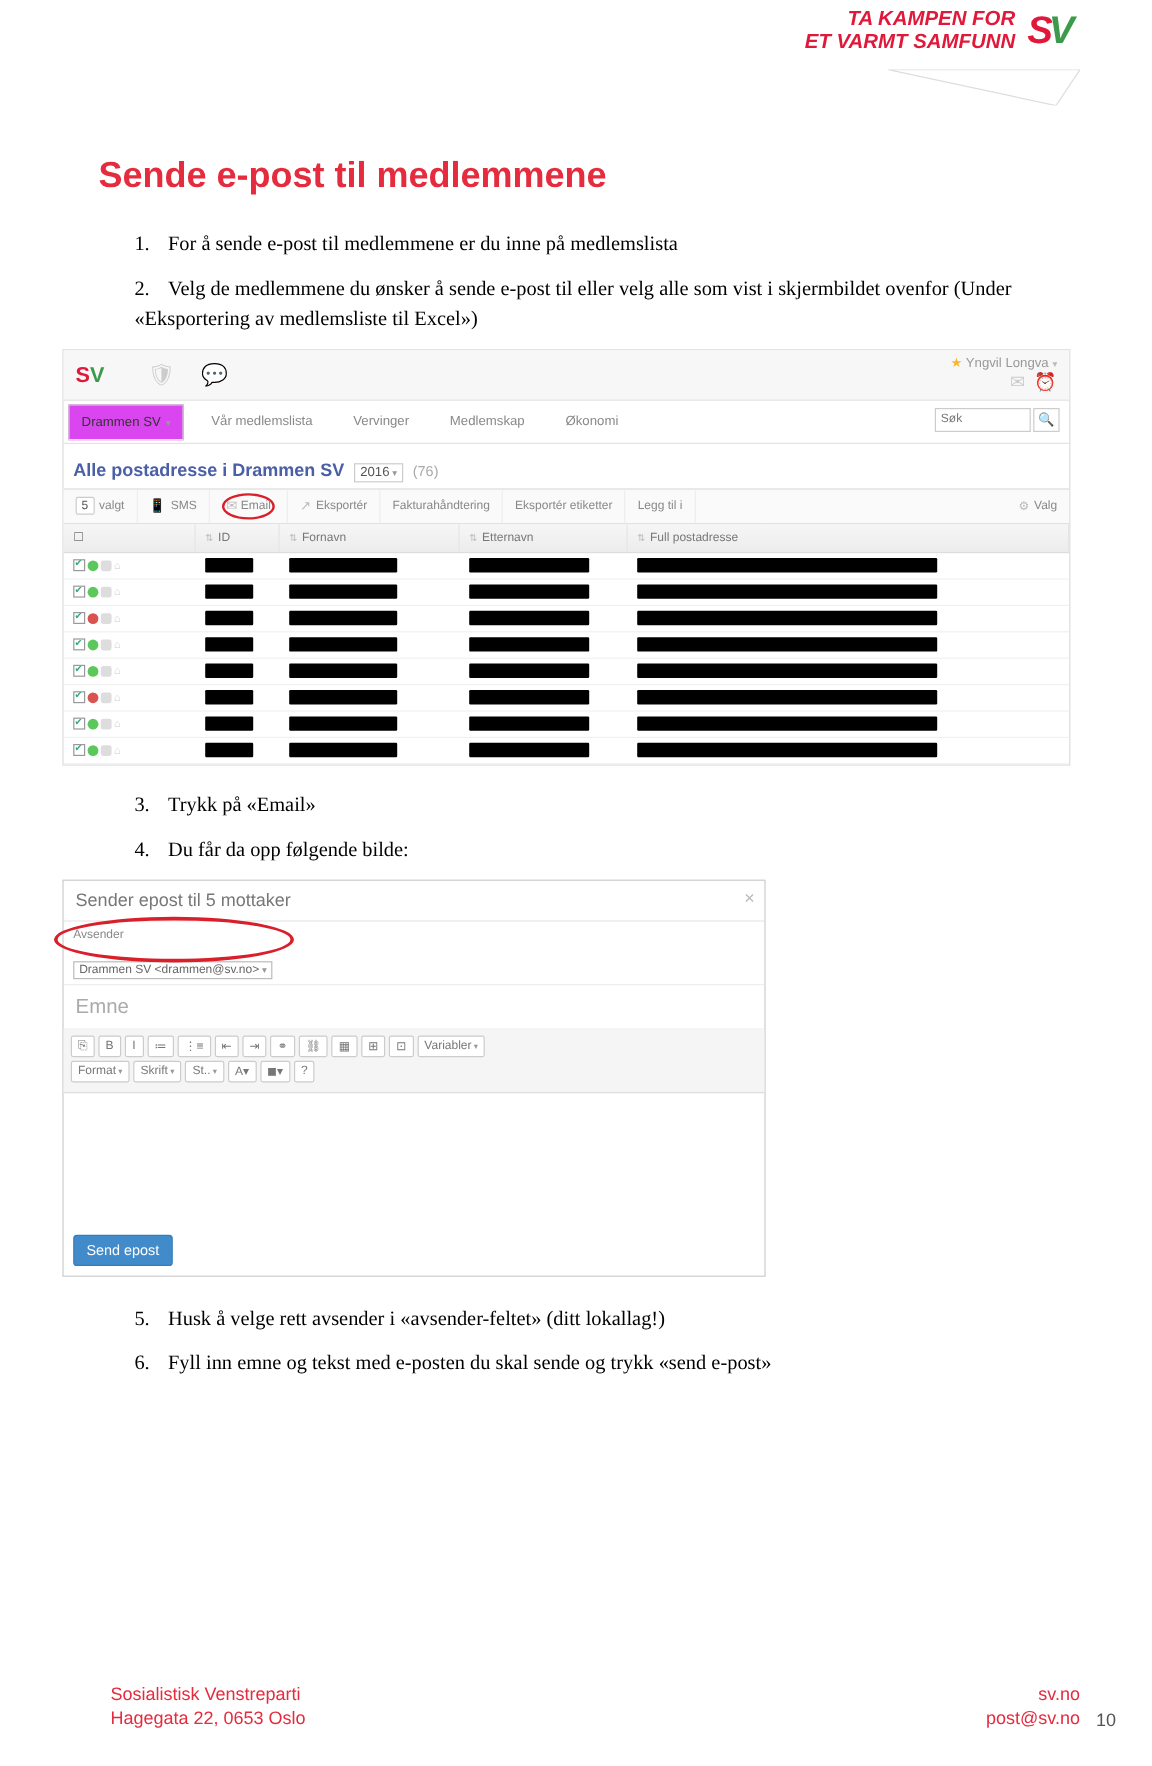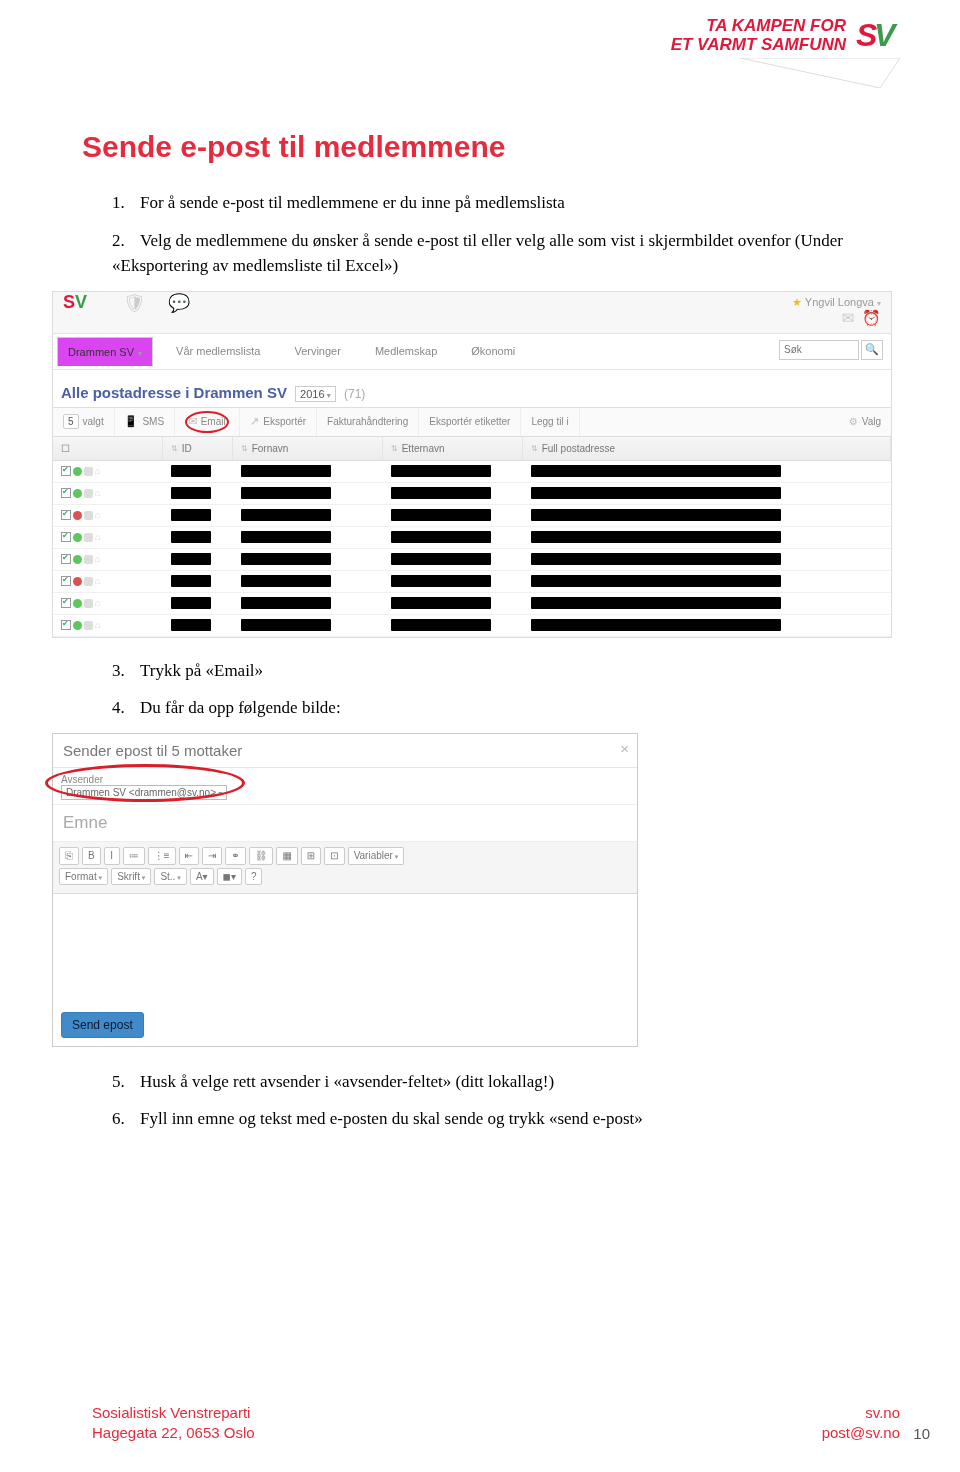--- a/index.html
+++ b/index.html
@@ -7,21 +7,21 @@
     width: 960px;
     height: 1472px;
     font-family: Georgia, serif;
     background: #fff;
     position: relative;
     color: #000;
   }
   
   .top-logo {
     position: absolute;
-    top: 12px; right: 60px;
+    top: 2px; right: 60px;
     display: flex; align-items: center; gap: 6px;
   }
   .top-logo-text {
     font-family: Arial, sans-serif;
     font-weight: bold; font-size: 17px;
     color: #e0193b; text-align: right; line-height: 1.1;
     font-style: italic;
   }
   .sv-mark {
     width: 48px; height: 48px;
@@ -57,21 +57,21 @@
   
   .shot1 {
     margin: 8px 0 20px -30px;
     width: 840px;
     border: 1px solid #ddd;
     font-family: Arial, sans-serif;
     font-size: 11px;
     background: #fff;
   }
   .shot1-topbar {
-    display: flex; 
+    display: flex; align-items: center;
     background: #f7f7f7;
     border-bottom: 1px solid #e4e4e4;
     height: 42px; padding: 0 10px;
     position: relative;
   }
   .sv-small {
     font-family: Arial, sans-serif; font-weight: bold;
     font-size: 18px;
   }
   .sv-small .s1 { color: #e0193b; }
@@ -217,21 +217,21 @@
   .avs-circle {
     position: absolute; top: -4px; left: -8px;
     width: 200px; height: 38px;
     border: 3px solid #d91f2a;
     border-radius: 50%;
     pointer-events: none;
   }
   .avs-label { font-size: 10px; color: #888; }
   .avs-box {
     border: 1px solid #bbb; font-size: 10px; color: #666;
-    padding: 1px 4px; display: inline-block; margin-top: 0;
+    padding: 1px 4px; display: inline-block; margin-top: 16px;
   }
   .avs-box::after { content: " ▾"; font-size: 8px; color: #999; }
   .shot2-emne {
     padding: 8px 10px; color: #aaa; font-size: 17px;
     border-top: 1px solid #eee; border-bottom: 1px solid #eee;
   }
   .shot2-rtoolbar {
     background: #f5f5f5; border-bottom: 1px solid #ddd;
     padding: 5px 6px; font-size: 10px; color: #777;
   }
@@ -240,21 +240,21 @@
     border: 1px solid #ccc; background: #fff;
     padding: 2px 5px; border-radius: 2px;
     font-size: 10px; min-width: 16px; text-align: center;
   }
   .shot2-rtoolbar .btn.dd::after { content: " ▾"; font-size: 7px; color: #999; }
   .shot2-body { height: 110px; }
   .shot2-send {
     padding: 8px;
   }
   .shot2-send button {
-    background: #428bca; color: #0f172a; border: 1px solid #357ebd;
+    background: #428bca; color: #ffffff; border: 1px solid #357ebd;
     border-radius: 3px; padding: 5px 10px; font-size: 12px;
   }
 
   
   .footer {
     position: absolute; bottom: 30px; left: 92px; right: 60px;
     display: flex; justify-content: space-between;
     font-family: Arial, sans-serif; font-size: 15px;
     color: #e52b3e;
   }
@@ -312,21 +312,21 @@
       <div class="tab">Medlemskap</div>
       <div class="tab">Økonomi</div>
       <div class="search">
         <input placeholder="Søk" style="">
         <div class="mag">🔍</div>
       </div>
     </div>
     <div class="shot1-title">
       <span>Alle postadresse i Drammen SV</span>
       <span class="year">2016</span>
-      <span class="count">(71)</span>
+      <span class="count">(76)</span>
     </div>
     <div class="shot1-toolbar">
       <div>
           <span class="selcount">5</span>
           <span>valgt</span>
         </div>
       <div>
           <span class="tbicon">📱</span>
           <span>SMS</span>
         </div>

